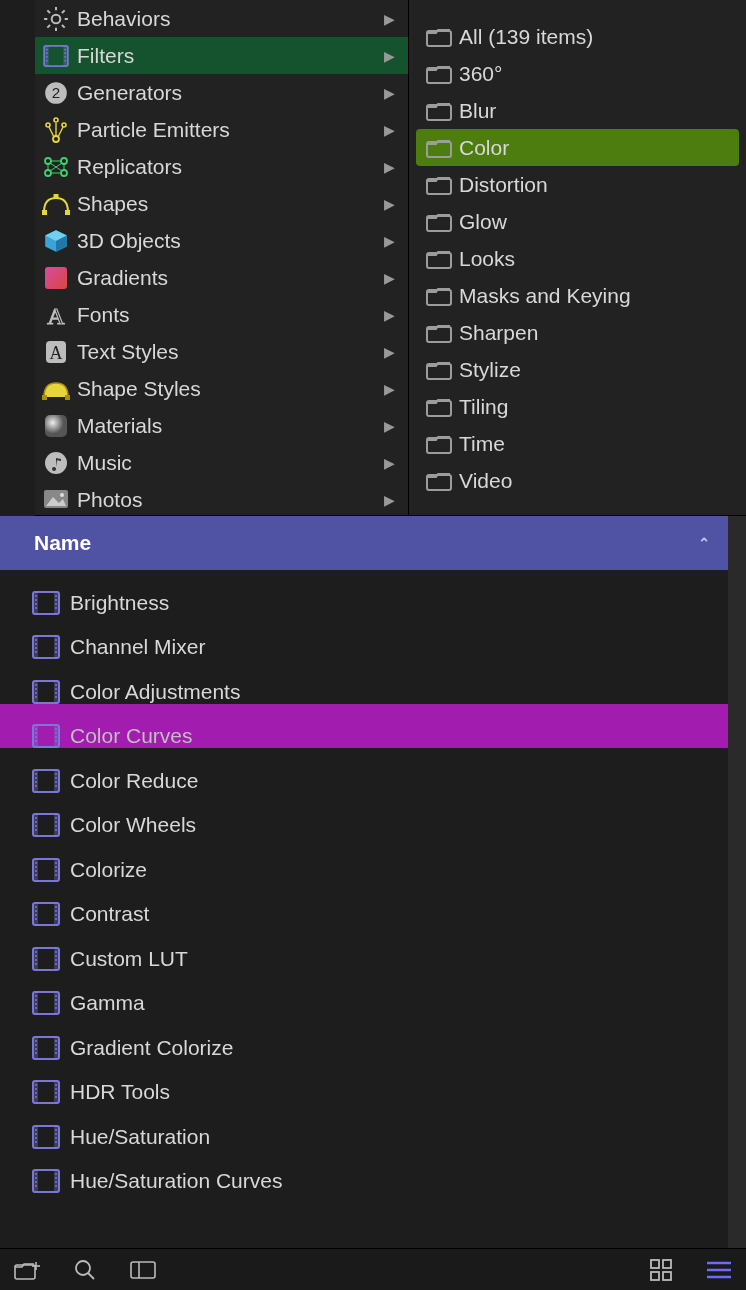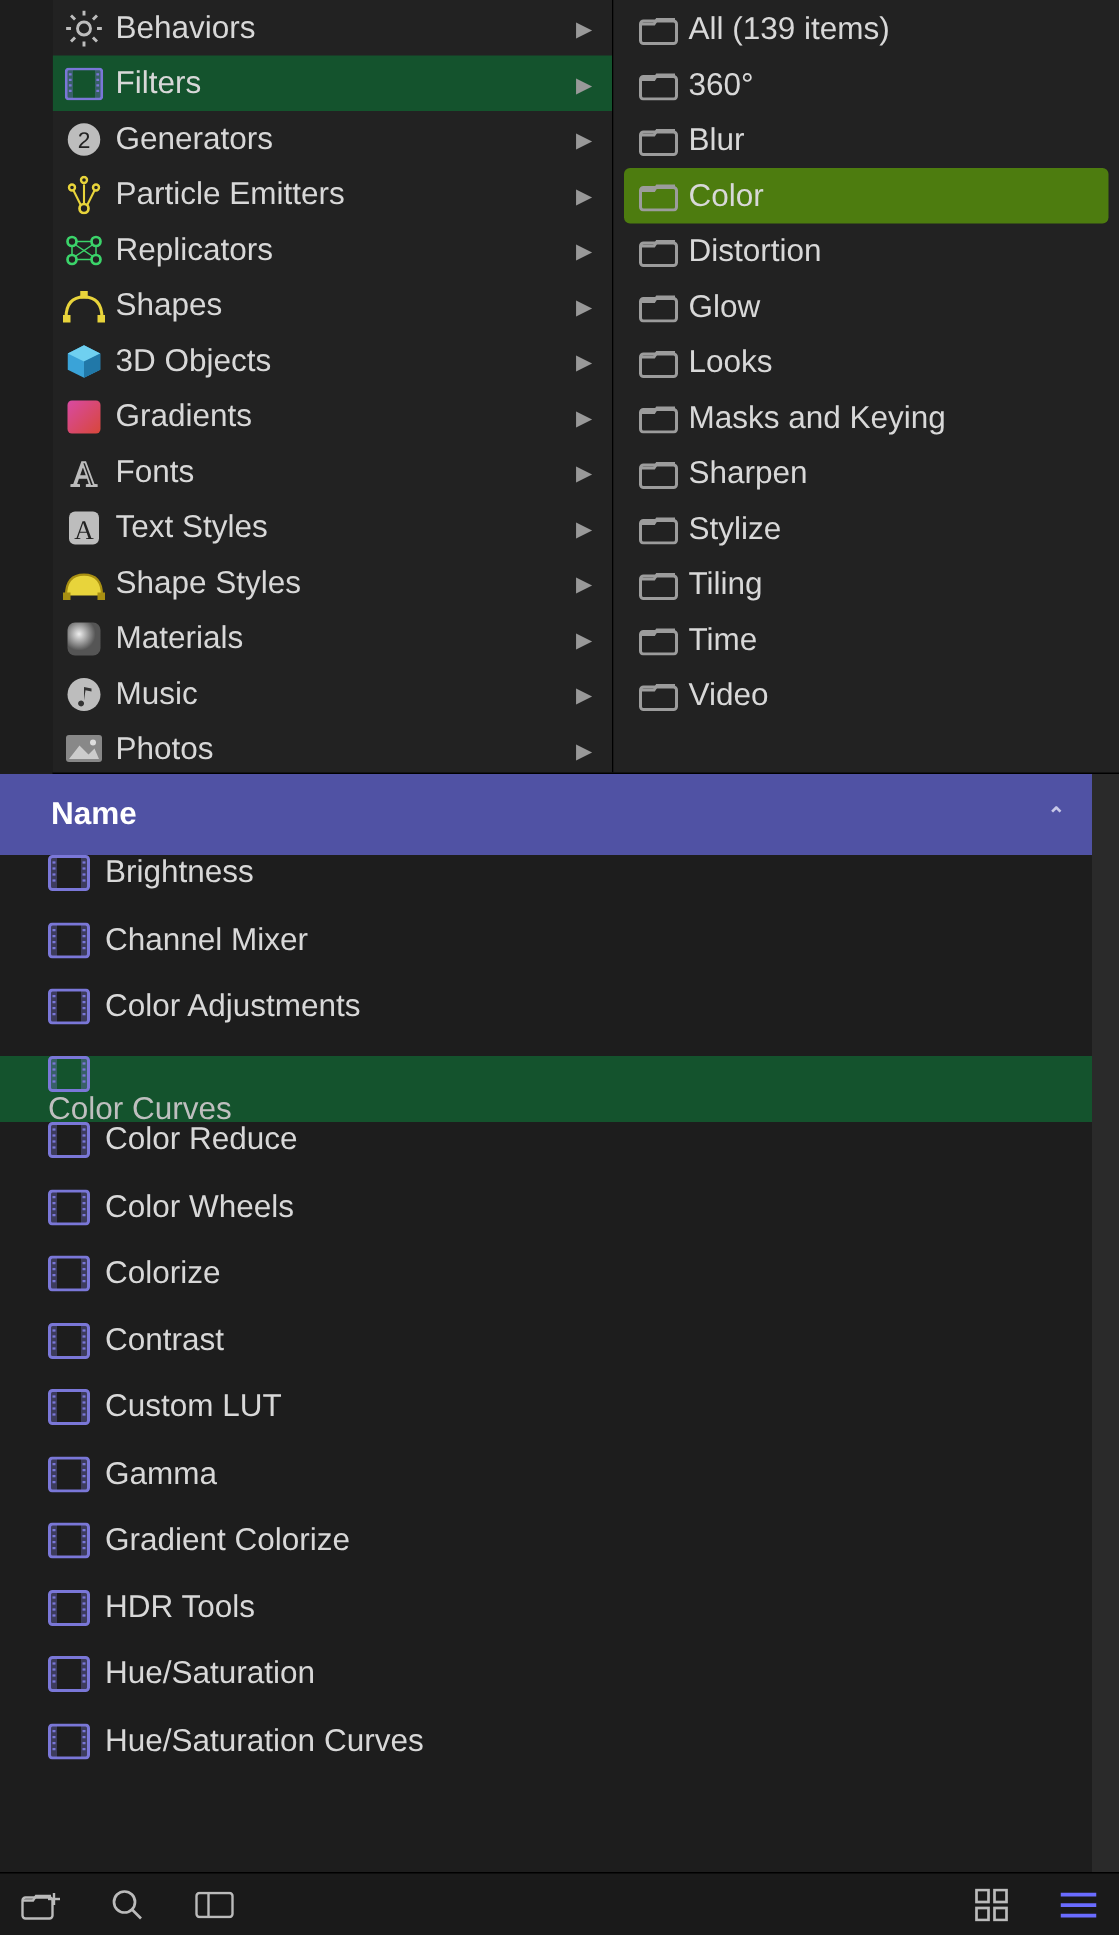--- a/index.html
+++ b/index.html
@@ -25,21 +25,21 @@
   .col-left {
     width: 374px;
     border-right: 1px solid #000;
     background: #222;
     overflow: hidden;
   }
   .col-right {
     flex: 1;
     background: #222;
     overflow: hidden;
-    padding-top: 1px;
+    padding-top: 18px;
   }
   .cat-row {
     height: 37px;
     display: flex;
     align-items: center;
     padding-left: 6px;
     cursor: default;
     position: relative;
   }
   .cat-row.selected { background: #14532d; }
@@ -119,25 +119,25 @@
     background: #2a2a2a;
   }
   .list-body {
     flex: 1;
     overflow: hidden;
     margin-right: 18px;
   }
   .item-row {
     height: 44.5px;
     display: flex;
-    align-items: flex-start;
+    align-items: flex-end;
     padding-left: 32px;
     cursor: default;
   }
-  .item-row.selected { background: #14532d; color: #bfbfbf; flex-direction: column; }
+  .item-row.selected { background: #a21caf; color: #bfbfbf; }
   .clip-icon {
     width: 28px;
     height: 24px;
     margin-right: 10px;
     flex-shrink: 0;
   }
   .bottom-bar {
     height: 42px;
     background: #1a1a1a;
     border-top: 1px solid #000;

